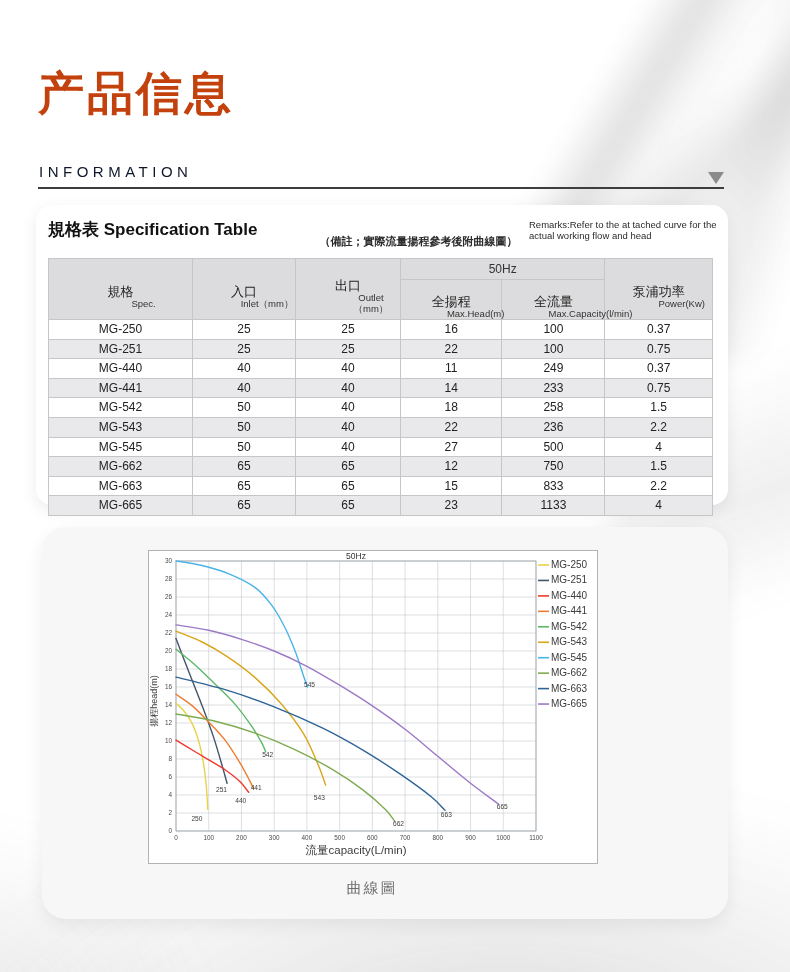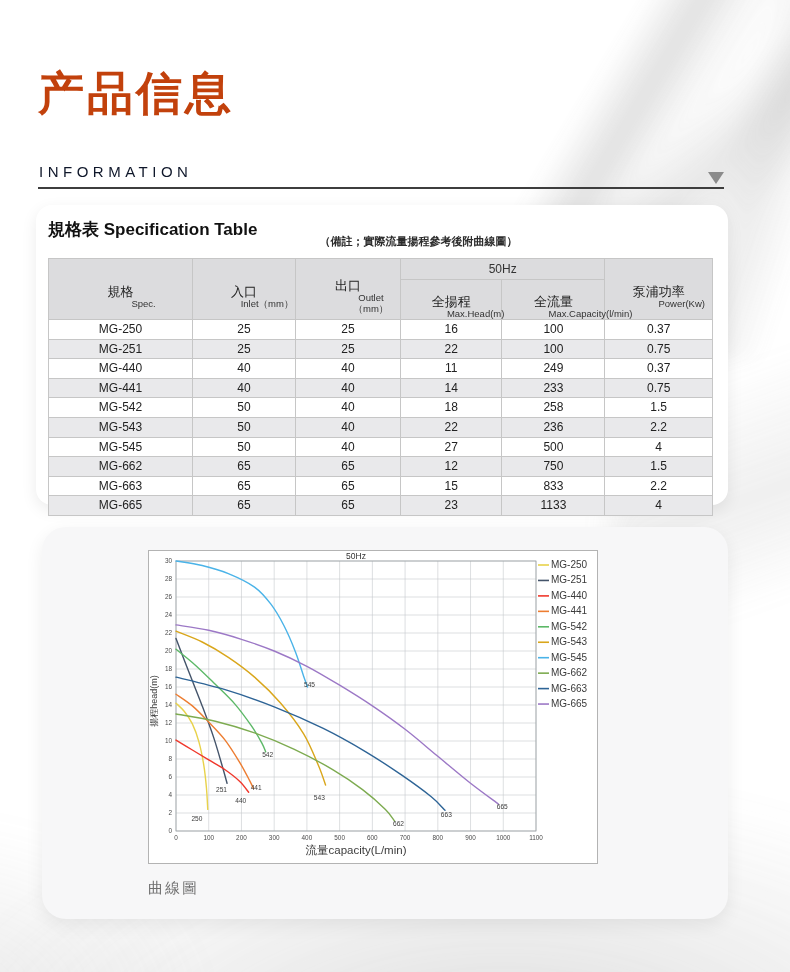--- a/index.html
+++ b/index.html
@@ -45,41 +45,45 @@
   .hd-en{font-size:9.5px;line-height:11px;color:#333;margin-left:46px;}
   .hd2{height:36px;vertical-align:middle;}
   table.spec tbody td{height:18.6px;line-height:18.6px;background:#fff;}
   table.spec tbody tr.alt td{background:#e9e9eb;}
 
   
   .card-chart{position:absolute;left:42px;top:527px;width:686px;height:392px;background:#f7f7f8;
       border-radius:24px;box-shadow:0 6px 18px rgba(0,0,0,.07);}
   .chart-box{position:absolute;left:106px;top:23px;width:448px;height:312px;background:#fff;
       border:1px solid #b3b3b3;}
-  .chart-caption{position:absolute;left:106px;top:352px;width:448px;text-align:left;
+  .chart-caption{position:absolute;left:106px;top:352px;width:448px;text-align:center;
       font-size:15px;letter-spacing:2px;color:#6e6e6e;}
 </style>
 </head>
 <body>
 
 <div class="page">
   <div class="shade shade1"></div>
   <div class="shade shade2"></div>
   <div class="shade shade3"></div>
   <div class="shade shade4"></div>
 
   <div class="page-title">产品信息</div>
   <div class="info-word">INFORMATION</div>
   <div class="info-rule"></div>
   <div class="tri-down"></div>
 
   <div class="card-table">
     <div class="table-title-row">
       <div class="spec-heading">規格表 Specification Table</div>
       <div class="spec-note">（備註；實際流量揚程參考後附曲線圖）</div>
+      <div class="spec-remarks">
+        <div>Remarks:Refer to the at tached curve for the</div>
+        <div>actual working flow and head</div>
+      </div>
     </div>
     <table class="spec">
       <colgroup>
         <col style="width:21.7%">
           <col style="width:15.5%">
           <col style="width:15.8%">
         <col style="width:15.3%">
           <col style="width:15.5%">
           <col style="width:16.2%">
       </colgroup>

